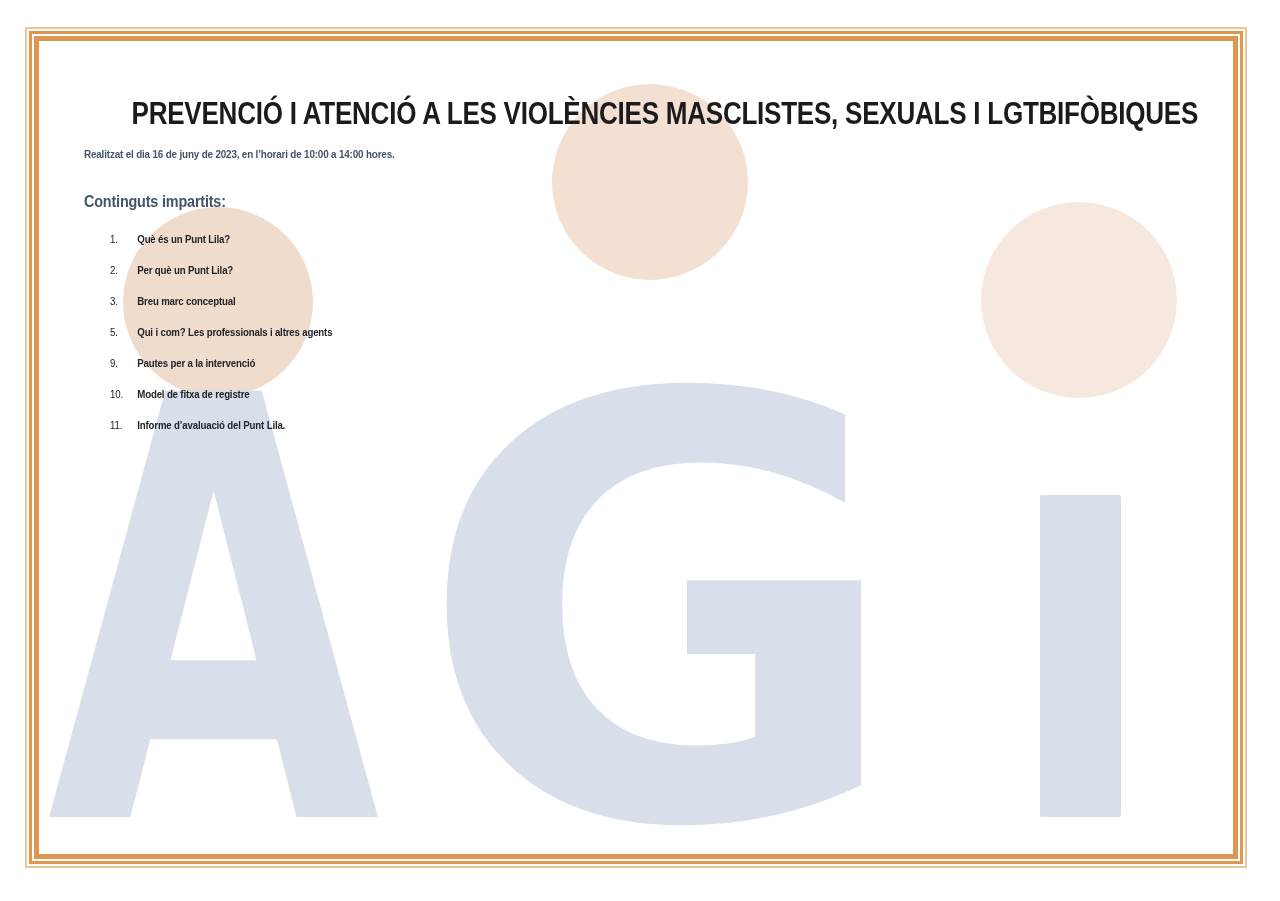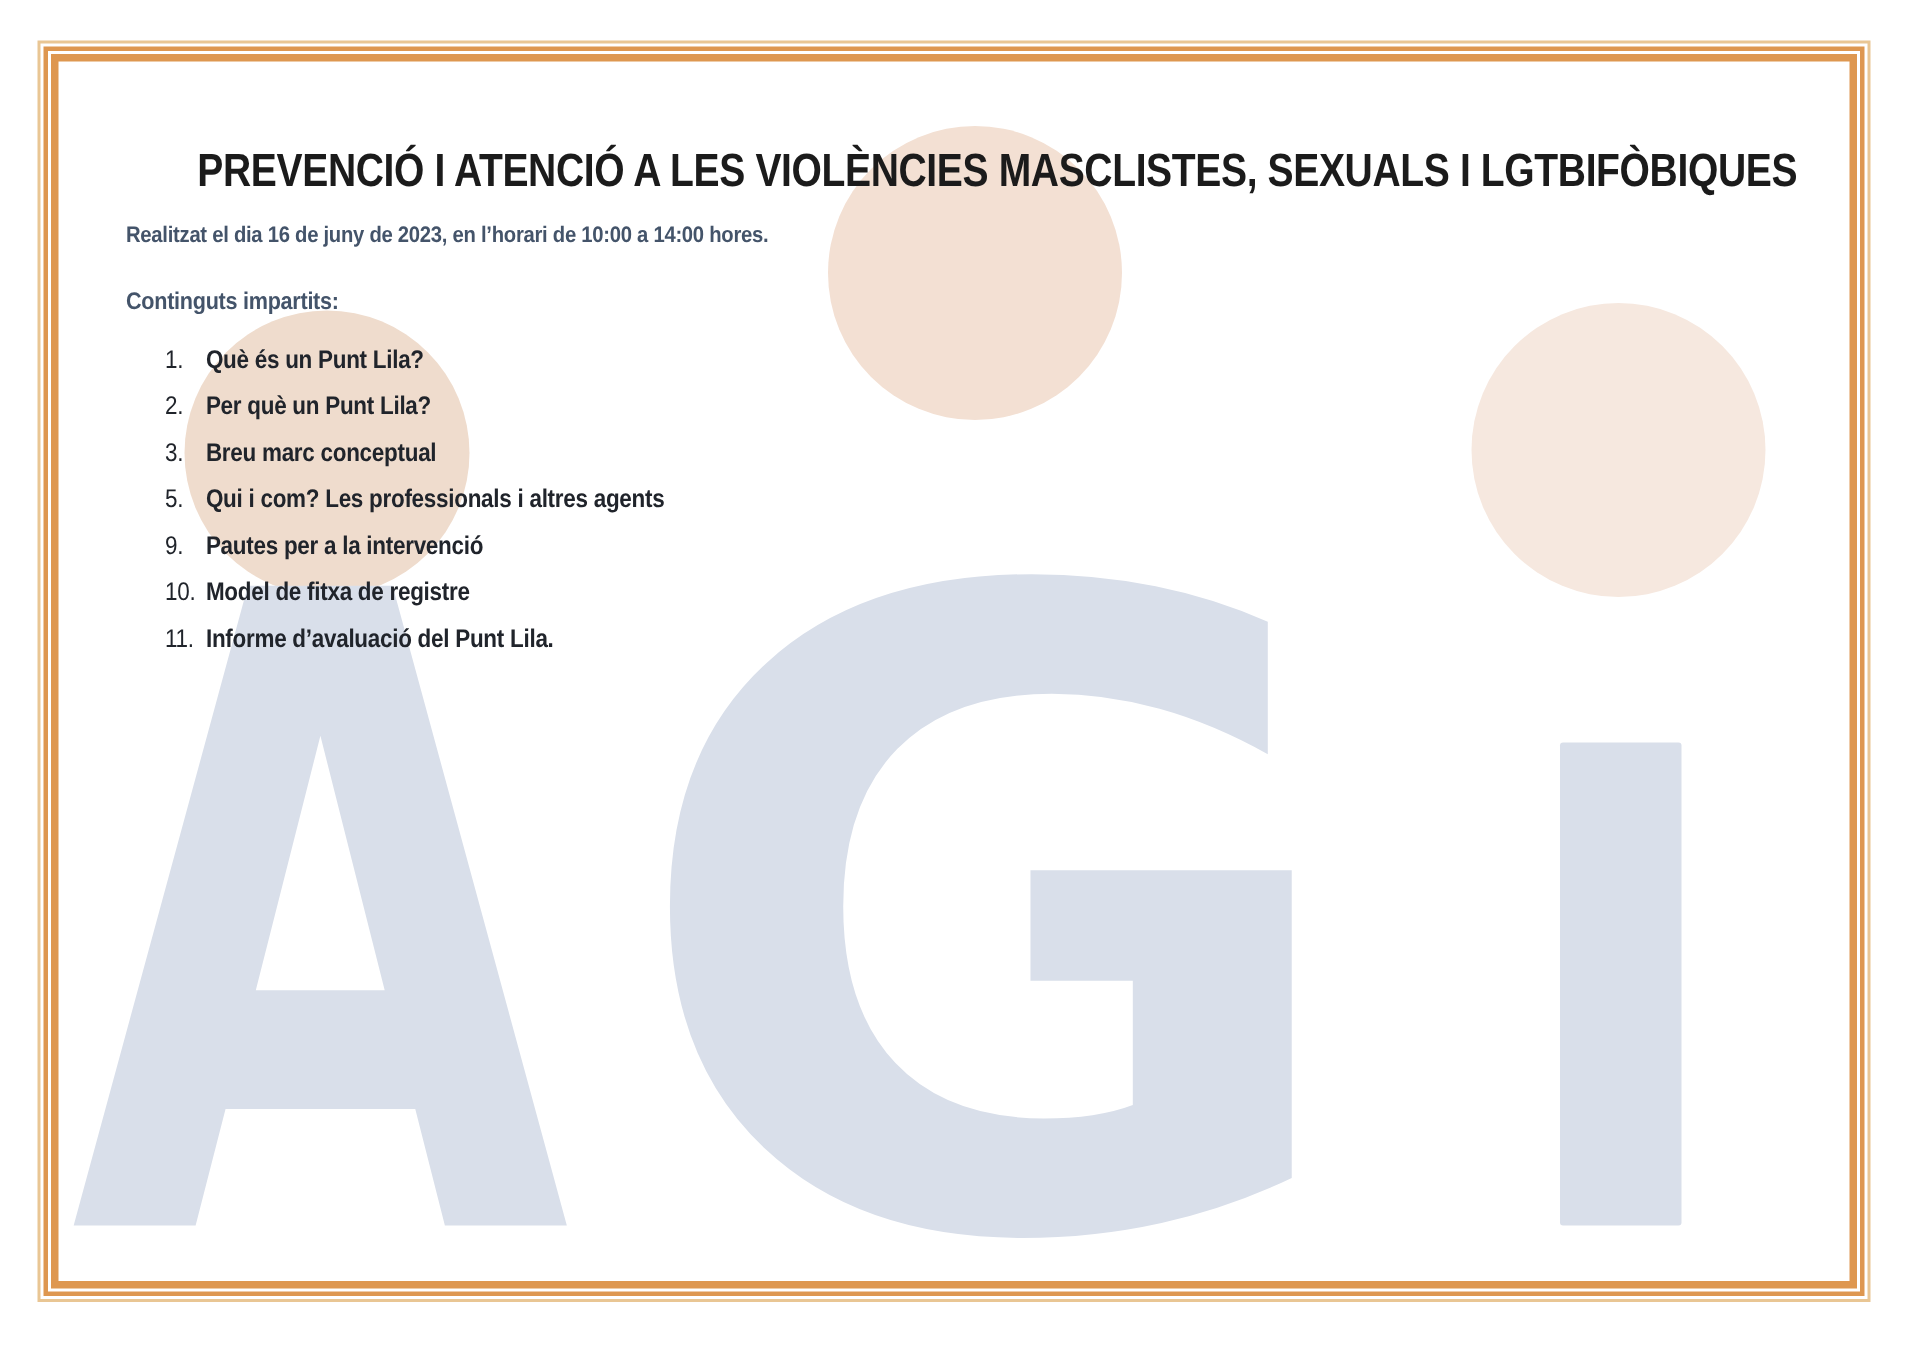--- a/index.html
+++ b/index.html
@@ -32,37 +32,37 @@
     position:absolute;left:30px;right:50px;top:96px;
     text-align:center;white-space:nowrap;
     font-size:31px;font-weight:bold;color:#1b1b1b;
   }
   .doc-title .squeeze-c{
     display:inline-block;transform:scaleX(0.84);transform-origin:50% 50%;
     letter-spacing:-0.3px;
   }
   .subtitle{
     position:absolute;left:84px;top:148px;
-    font-size:15px;font-weight:bold;color:#44546a;white-space:nowrap;
+    font-size:11px;font-weight:bold;color:#44546a;white-space:nowrap;
   }
   .contents-label{
     position:absolute;left:84px;top:193px;
     font-size:16px;font-weight:bold;color:#44546a;white-space:nowrap;
   }
   .squeeze{
     display:inline-block;transform:scaleX(0.9);transform-origin:0 50%;
     letter-spacing:-0.2px;
   }
   .toc{
     position:absolute;left:110px;top:231px;
     list-style:none;margin:0;padding:0;
   }
   .toc li{
     height:17px;line-height:17px;margin-bottom:14px;white-space:nowrap;
-    font-size:17px;color:#20242b;
+    font-size:11px;color:#20242b;
   }
   .toc .line{
     display:inline-block;transform:scaleX(0.88);transform-origin:0 50%;
     letter-spacing:-0.2px;
   }
   .toc .num{
     display:inline-block;width:31px;font-weight:normal;
   }
   .toc .txt{font-weight:bold;}
 </style>

